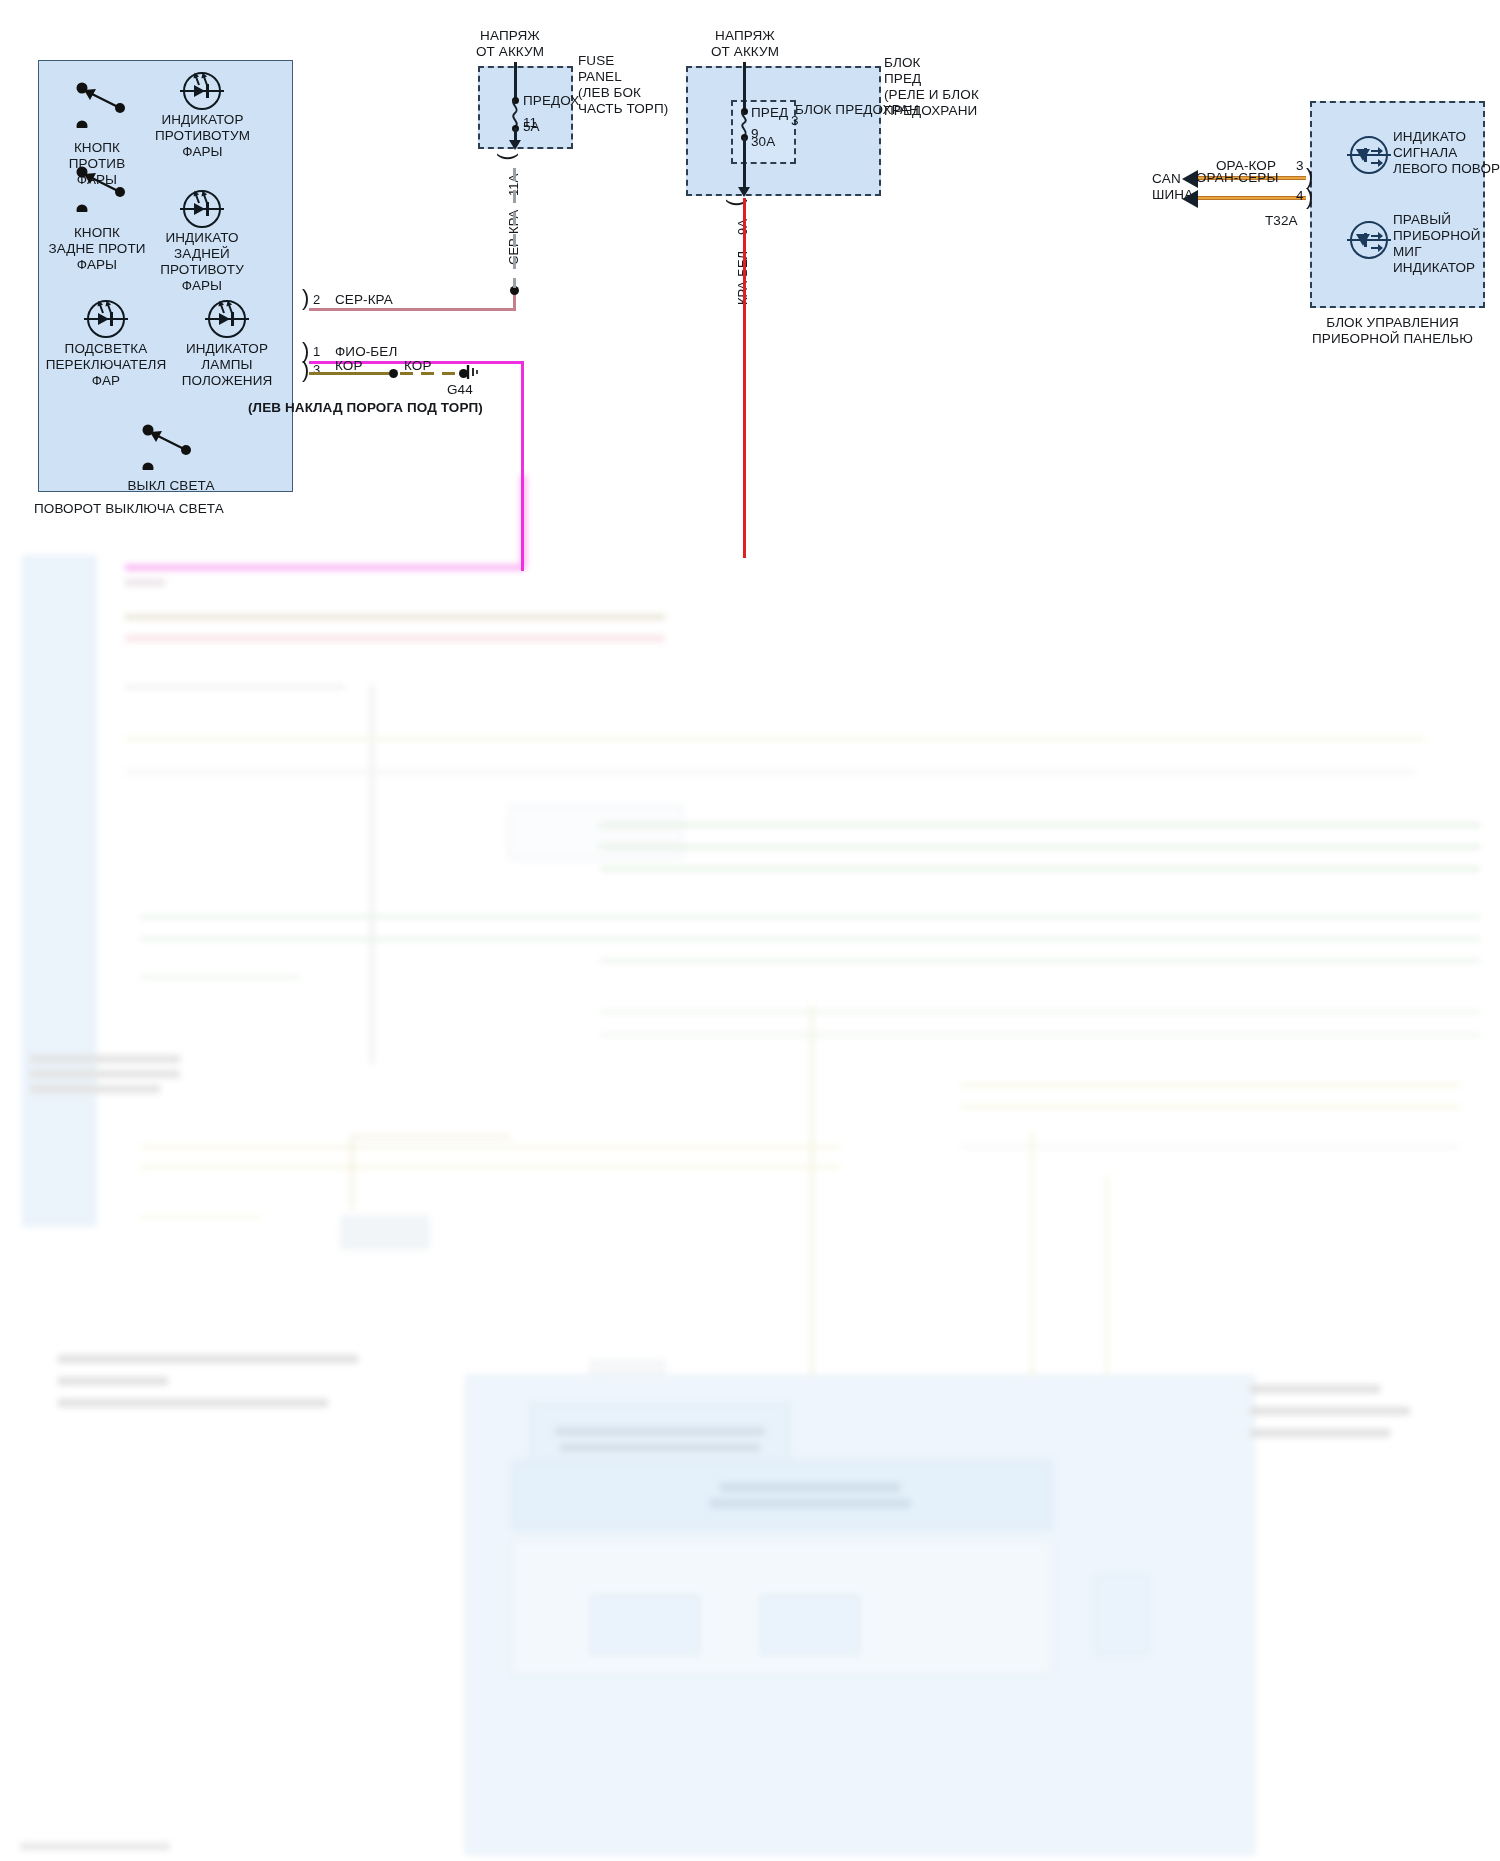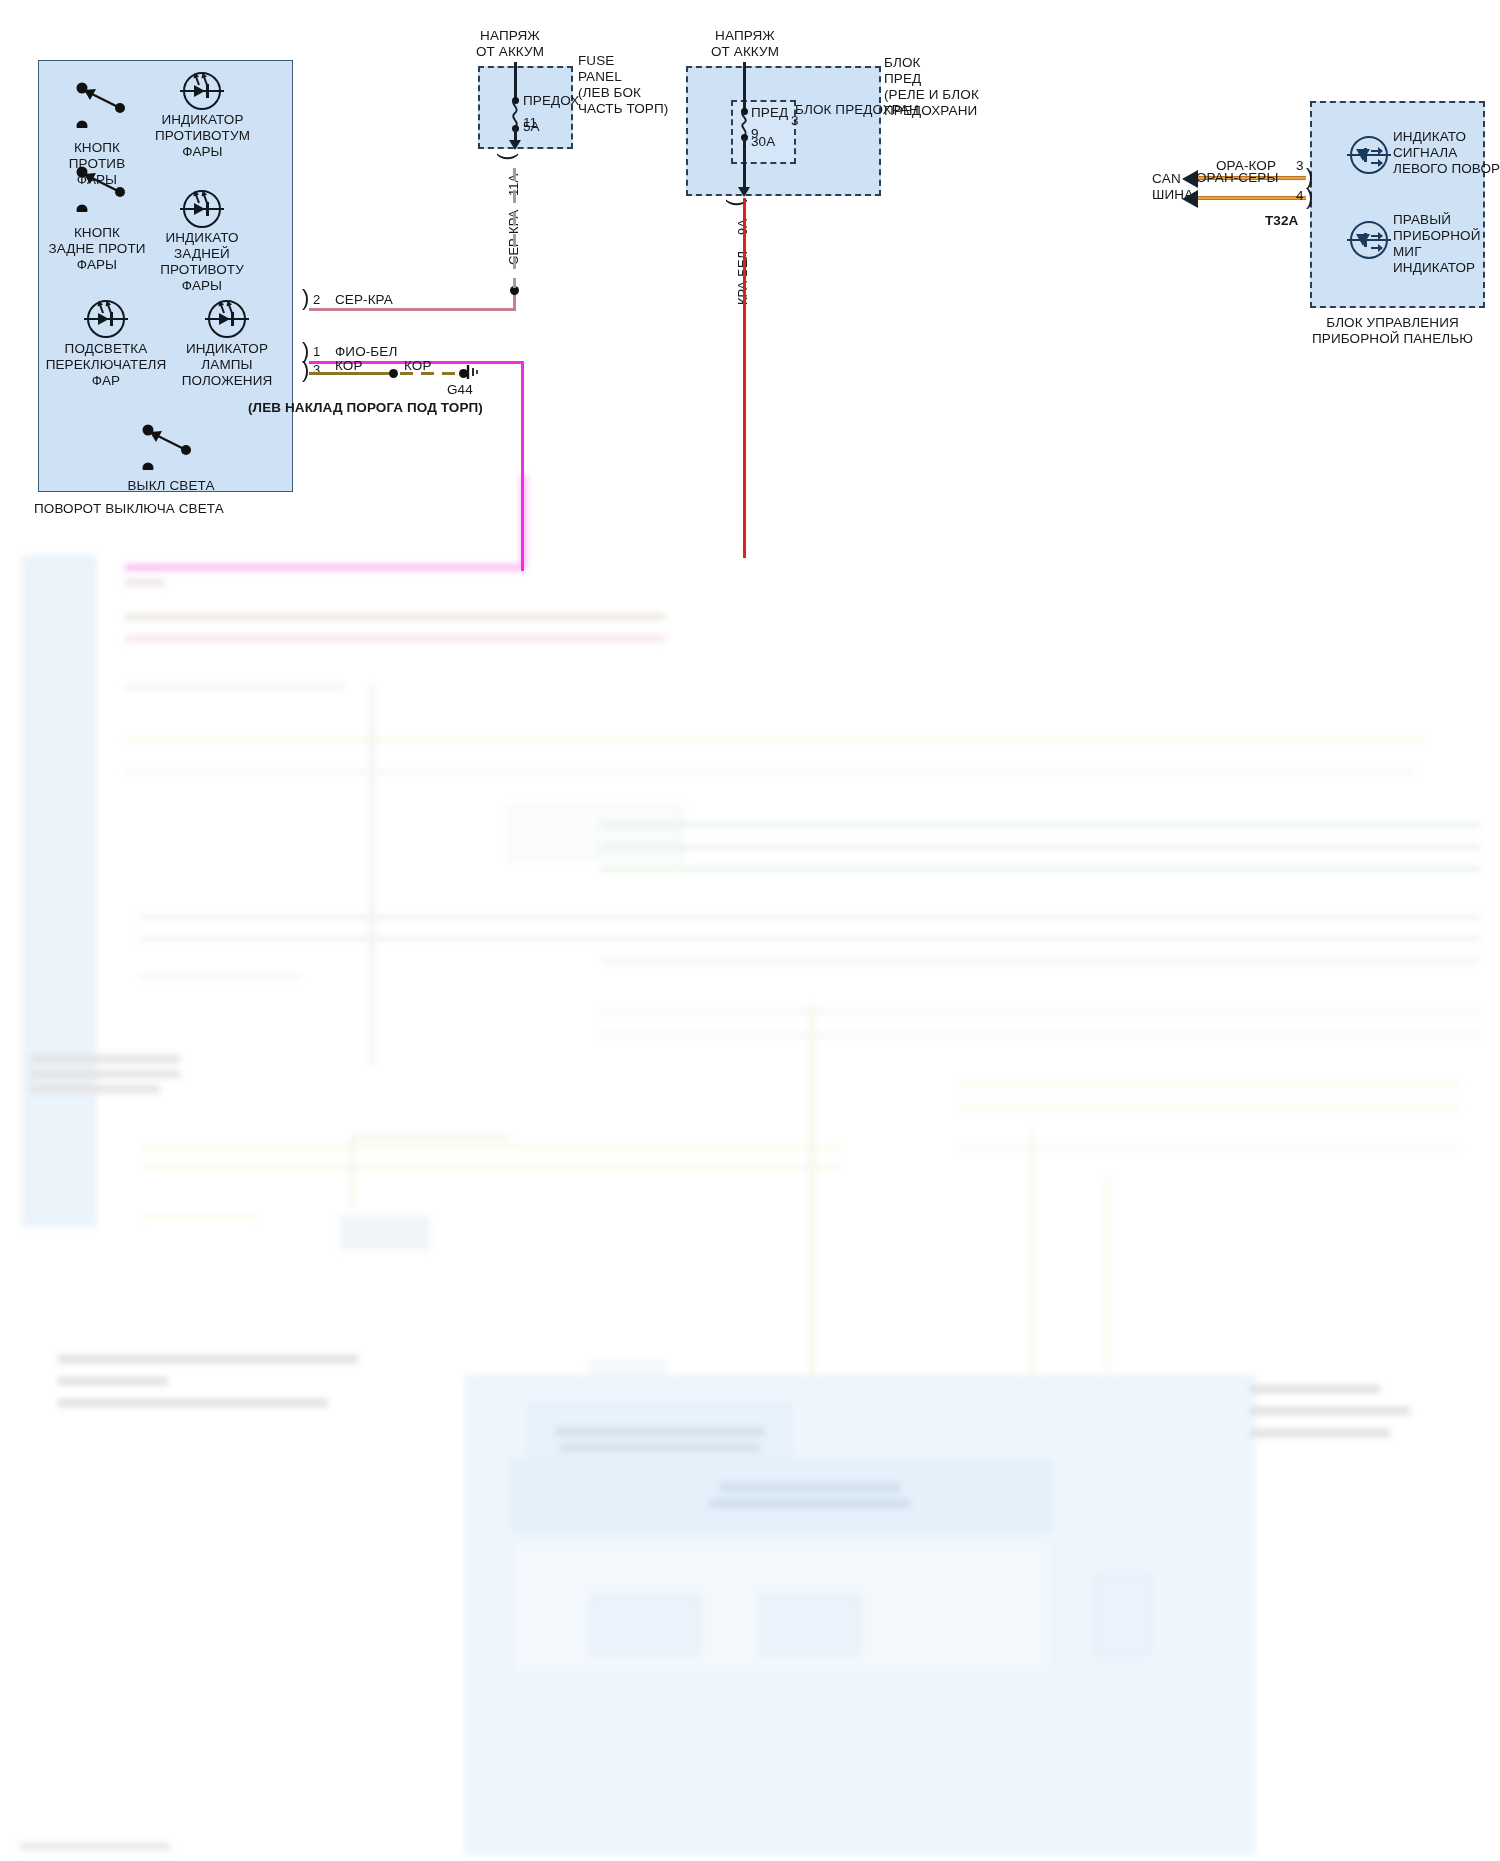--- a/index.html
+++ b/index.html
@@ -447,15 +447,15 @@
   <div class="lbl" style="left:1216px;top:158px;">ОРА-КОР</div>
   <div class="lbl" style="left:1296px;top:158px;">3</div>
   <div class="conn" style="left:1306px;top:166px;">)</div>
 
   <div class="wire" style="left:1196px;top:196px;width:110px;height:4px;background:#e8a33d;border-top:1px solid #b9762a;border-bottom:1px solid #b9762a;"></div>
   <div class="arrowleft" style="left:1182px;top:190px;"></div>
   <div class="lbl" style="left:1196px;top:170px;">ОРАН-СЕРЫ</div>
   <div class="lbl" style="left:1296px;top:188px;">4</div>
   <div class="conn" style="left:1306px;top:186px;">)</div>
 
-  <div class="lbl" style="left:1265px;top:213px;font-weight:bold;">T32A</div>
+  <div class="lbl" style="left:1265px;top:213px;">T32A</div>
 
 </div>
 
 </body></html>

